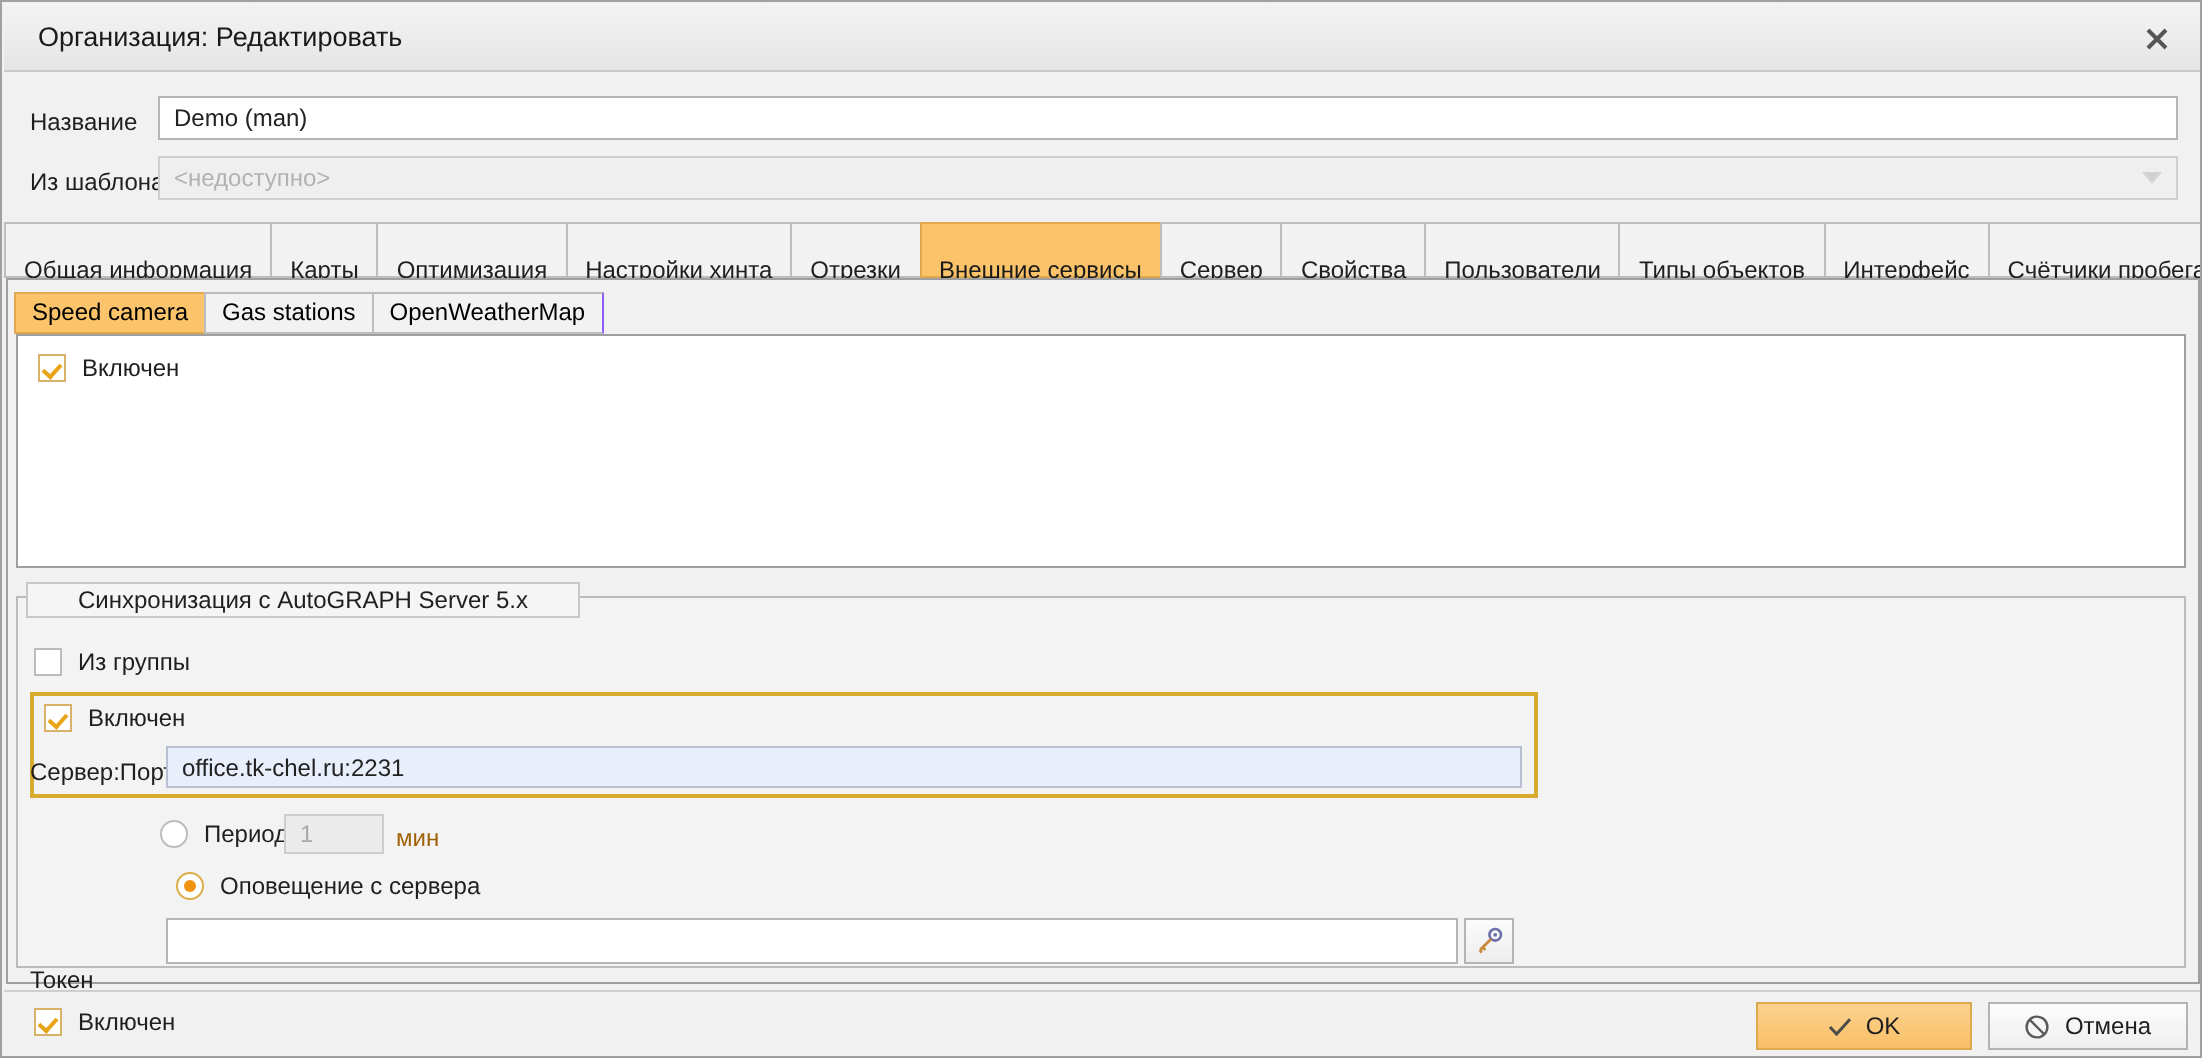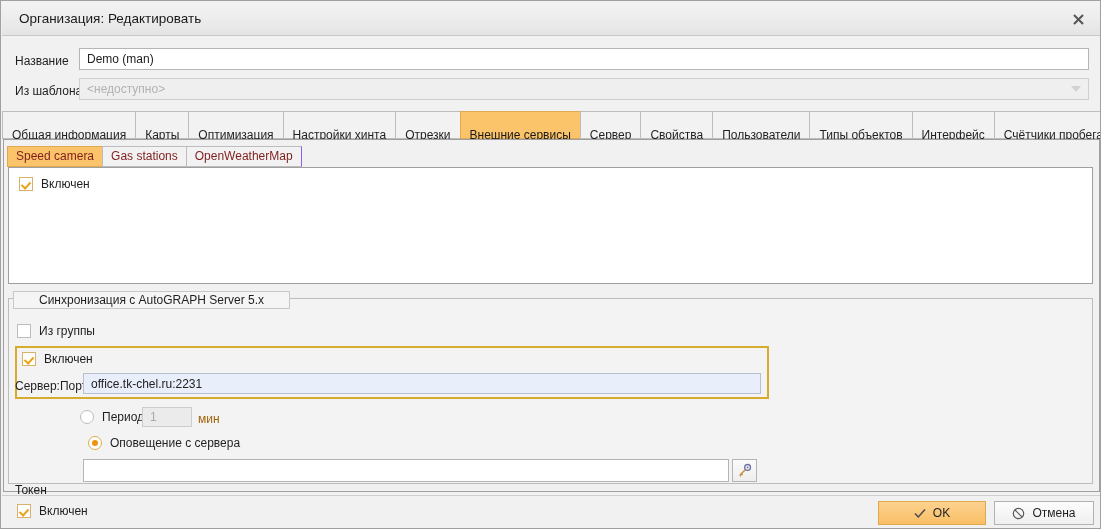--- a/index.html
+++ b/index.html
@@ -156,21 +156,21 @@
     height: 21px;
     display: flex;
     align-items: flex-end;
   }
   .subtab {
     box-sizing: border-box;
     height: 21px;
     line-height: 19px;
     padding: 0 8px;
     font-size: 12px;
-    color: #7f1d1d;
+    color: #000000;
     background: #f2f2f2;
     border: 1px solid #bdbdbd;
     border-right: none;
     white-space: nowrap;
     cursor: default;
   }
   .subtab:last-child { border-right: 1px solid #8b5cf6; }
   .subtab.active {
     background: #fcc46a;
     border-color: #e0a94f;

